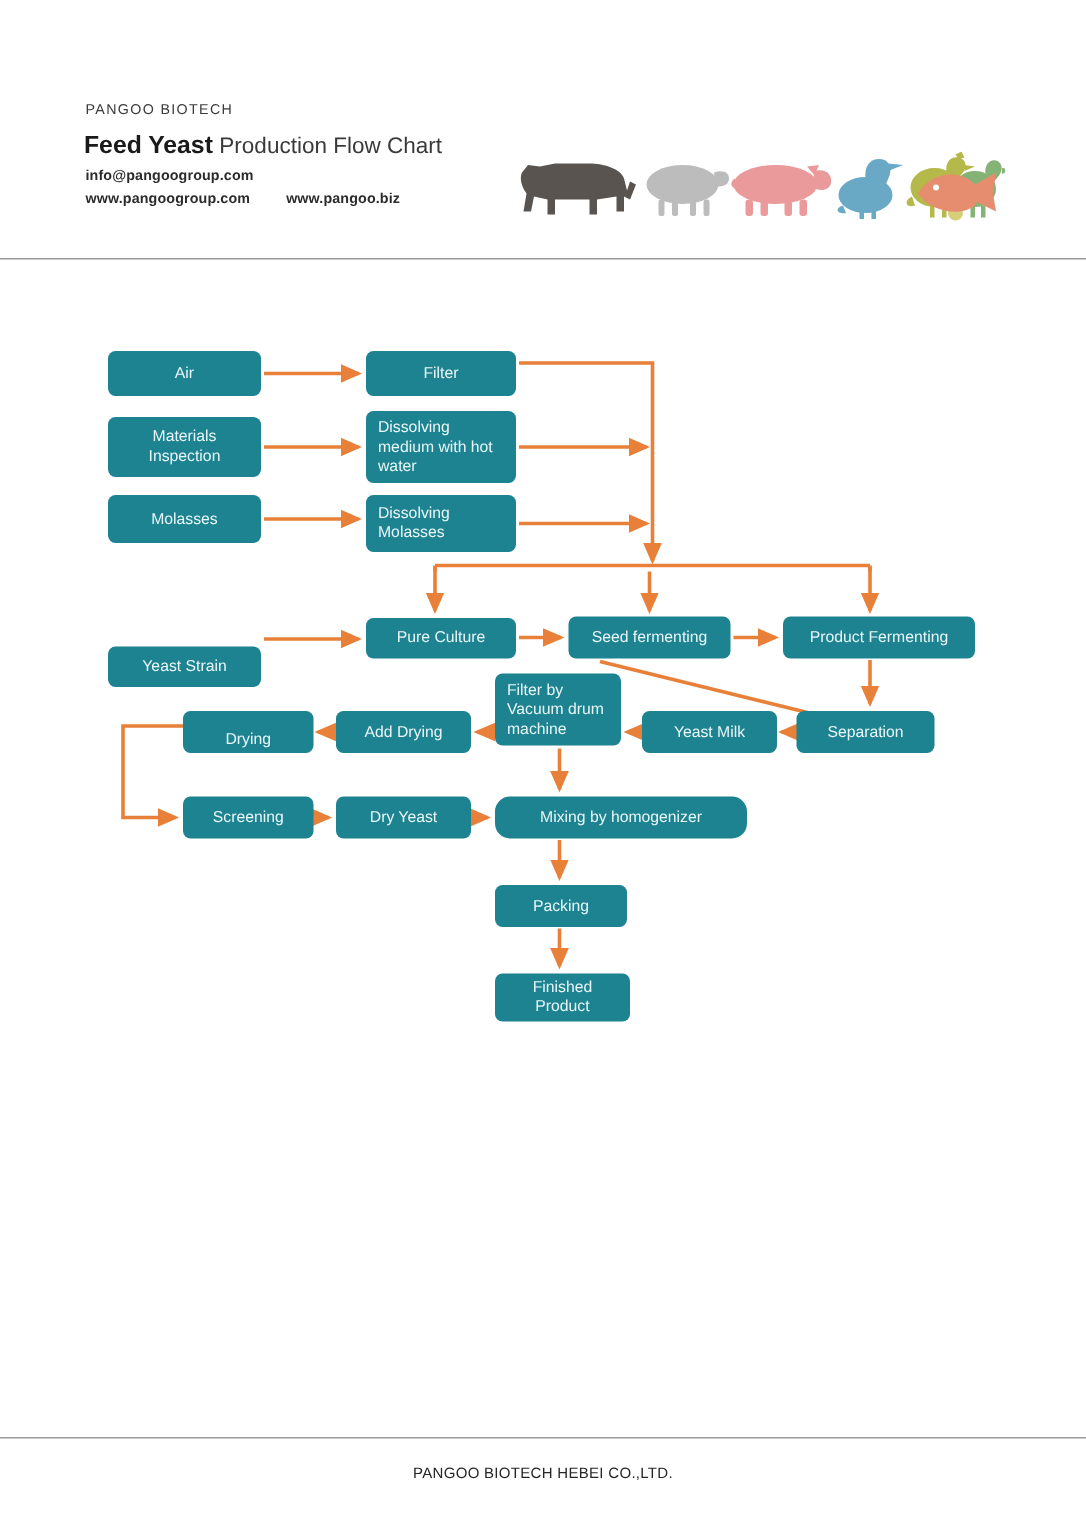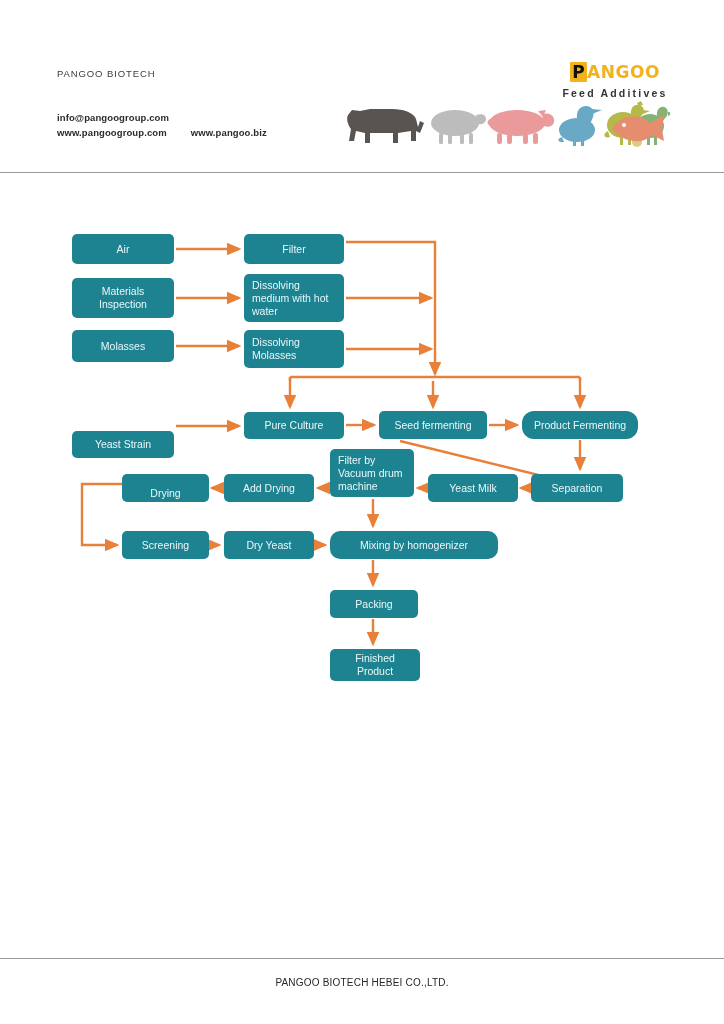--- a/index.html
+++ b/index.html
@@ -80,29 +80,29 @@
   .node.left{justify-content:flex-start;text-align:left;padding-left:8px;}
   .edges{position:absolute;left:0;top:0;width:724px;height:1024px;pointer-events:none;}
 </style>
 </head>
 <body>
 
 <div class="page">
 
   <div class="header">
     <div class="hdr-eyebrow">PANGOO BIOTECH</div>
+    <div class="hdr-title">
+      <span class="strong">Feed Yeast</span>
+      <span class="light">Production Flow Chart</span>
+    </div>
     <div class="hdr-mail">info@pangoogroup.com</div>
     <div class="hdr-web">
       <span>www.pangoogroup.com</span><span class="w2">www.pangoo.biz</span>
     </div>
 
-    <div class="logo">
-      <div class="logo-word"><span class="pbox">P</span><span>ANGOO</span></div>
-      <div class="logo-sub">Feed Additives</div>
-    </div>
 
     <div class="animals">
       <svg width="330" height="48" viewBox="0 0 330 48" xmlns="http://www.w3.org/2000/svg">
 
         <g fill="#595450">
           <path d="M8 14 L12 9 L20 10 L30 8 L52 8 C64 8 74 12 76 18 L78 26 L80 20 L84 22 L80 32 L76 30 L76 40 L71 40 L71 30 L58 32 L58 42 L53 42 L53 32 L30 32 L30 42 L25 42 L25 32 L16 30 L14 40 L9 40 L11 28 C8 24 6 18 8 14 Z"></path>
         </g>
 
         <g fill="#bdbcbc">
           <ellipse cx="115" cy="22" rx="24" ry="13"></ellipse>
@@ -246,21 +246,21 @@
         </div>
         <div class="node" style="left: 72px; top: 402px; width: 102px; height: 27px;">
           <span>Yeast Strain</span>
         </div>
         <div class="node" style="left: 244px; top: 383px; width: 100px; height: 27px; justify-content: center;">
           <span>Pure Culture</span>
         </div>
         <div class="node" style="left: 379px; top: 382px; width: 108px; height: 28px;">
           <span>Seed fermenting</span>
         </div>
-        <div class="node" style="left: 522px; top: 382px; width: 116px; height: 28px; border-radius: 12px;">
+        <div class="node" style="left: 522px; top: 382px; width: 128px; height: 28px;">
           <span>Product Fermenting</span>
         </div>
         <div class="node left" style="left: 330px; top: 420px; width: 84px; height: 48px;">
           <span>Filter by<br>Vacuum drum<br>machine</span>
         </div>
         <div class="node" style="left: 224px; top: 445px; width: 90px; height: 28px;">
           <span>Add Drying</span>
         </div>
         <div class="node" style="left: 122px; top: 445px; width: 87px; height: 28px; align-items: flex-end;">
           <span>Drying</span>

